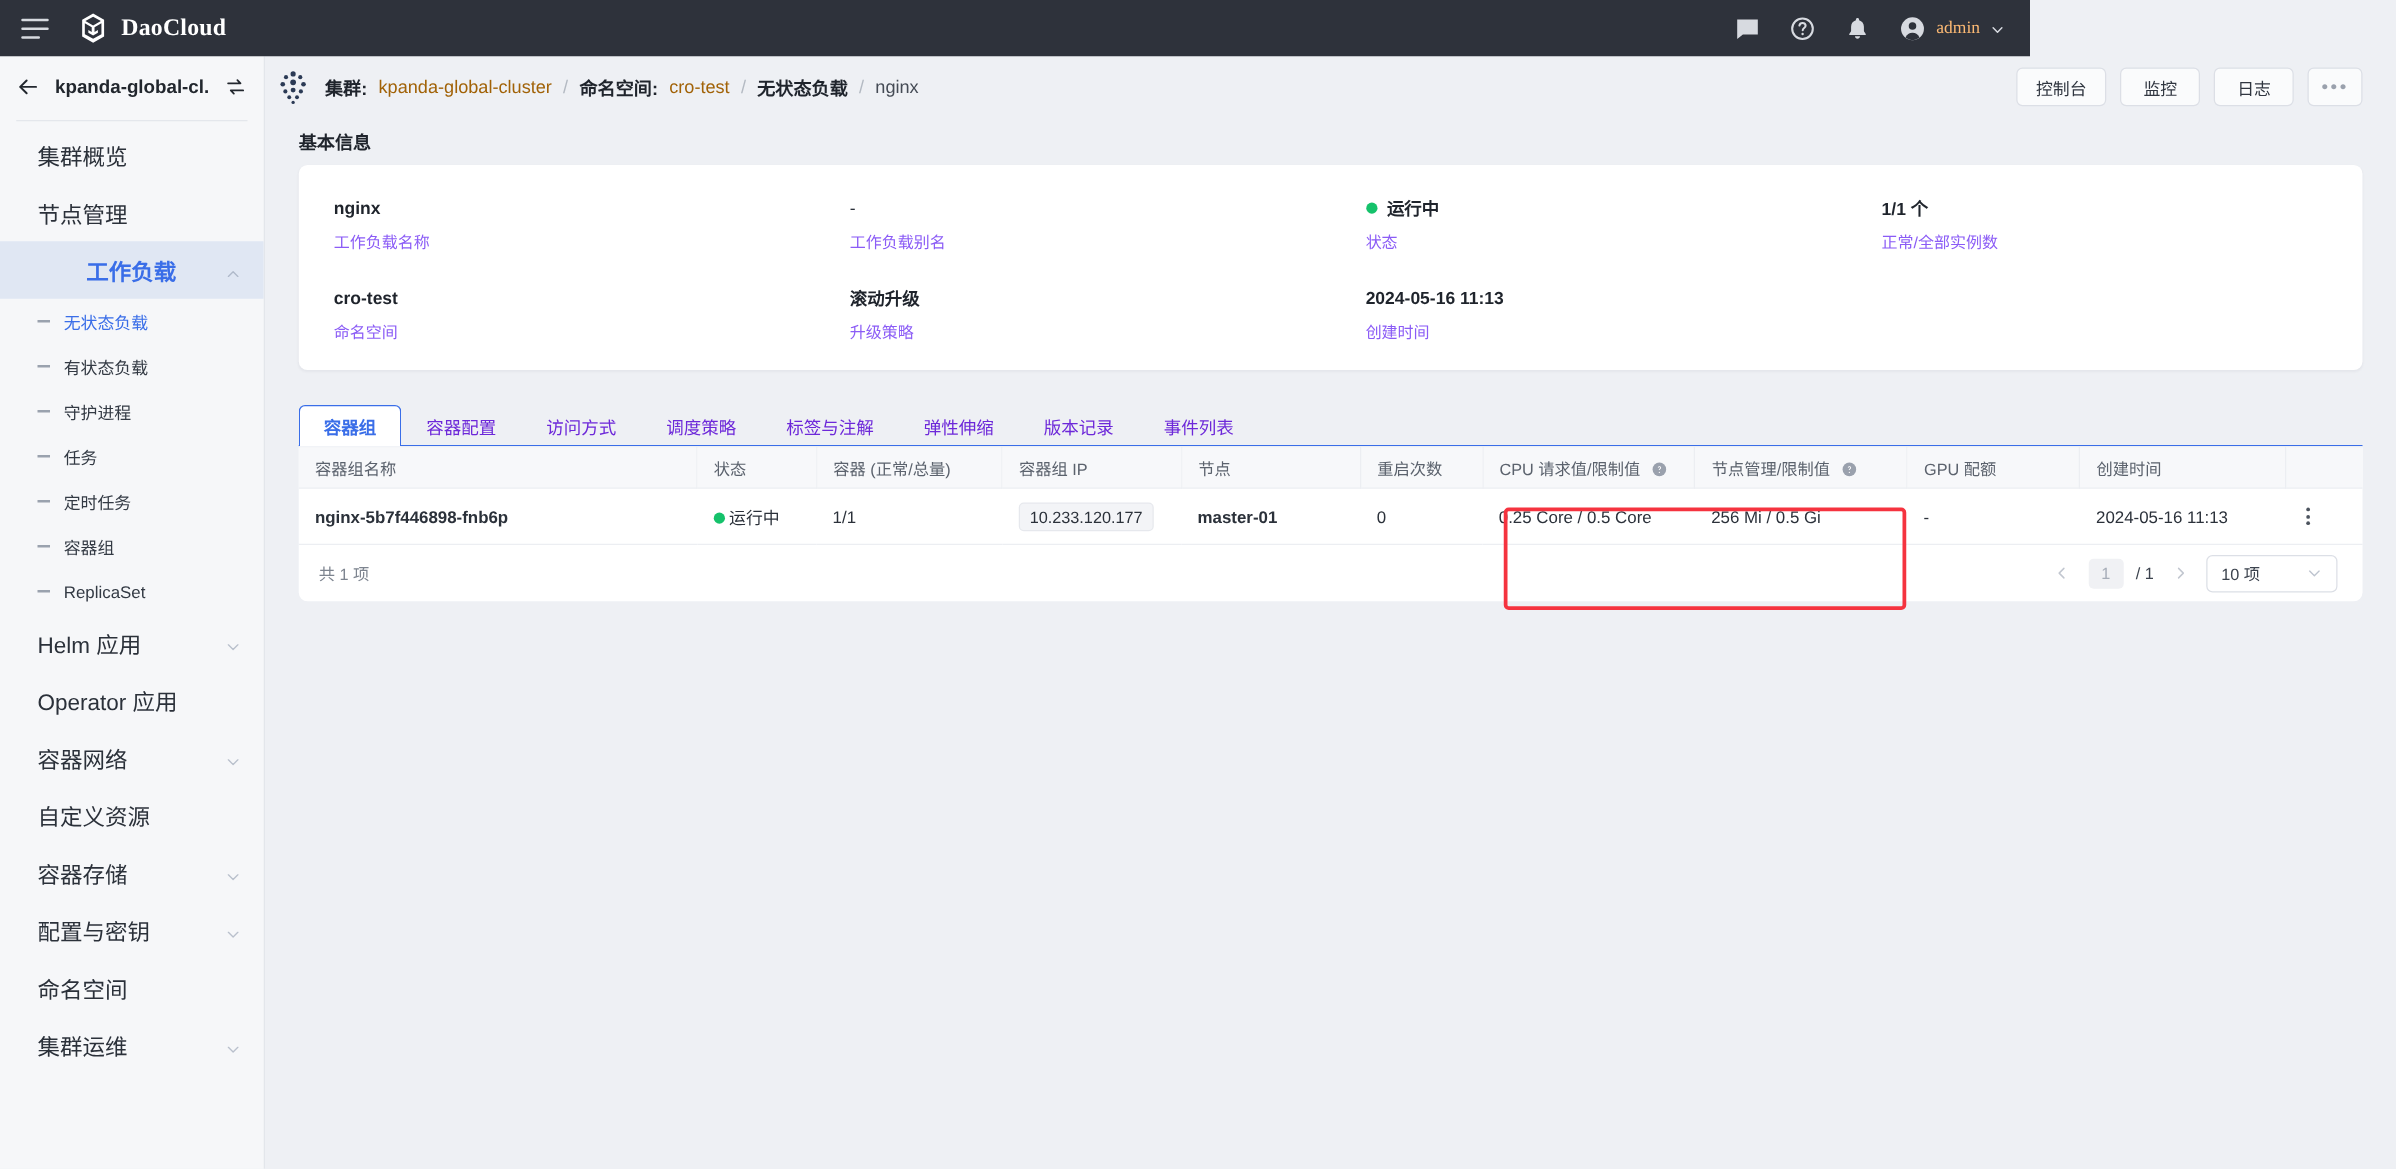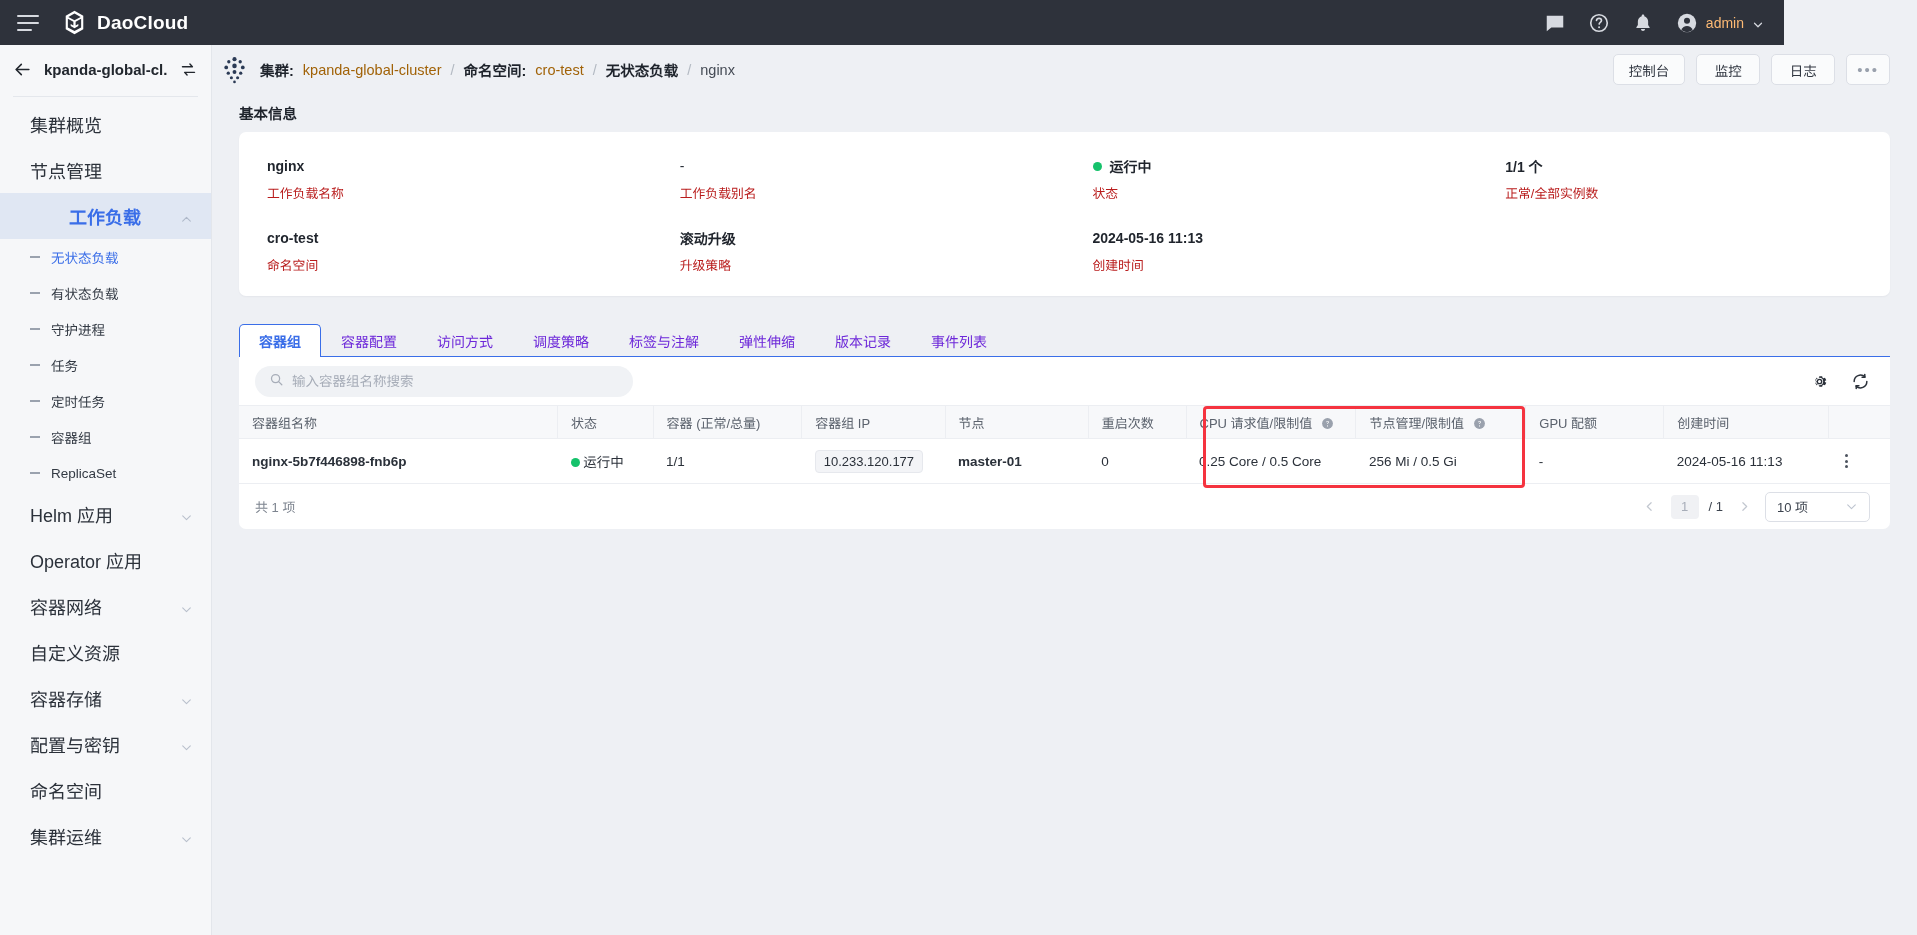--- a/index.html
+++ b/index.html
@@ -6,23 +6,24 @@
   * { box-sizing: border-box; margin: 0; padding: 0; }
   html, body {
     width: 1917px; height: 935px;
     font-family: "Liberation Sans", "DejaVu Sans", sans-serif;
     background: #eef0f4;
     overflow: hidden;
     -webkit-font-smoothing: antialiased;
   }
   
   .topbar {
-    position: absolute; top: 0; left: 0; width: 1784px; height: 45px;
+    position: absolute; top: 0; left: 0; width: 1624px; height: 45px;
     background: #2e323b; display: flex; align-items: center;
     z-index: 30;
+    font-family: Liberation Serif, serif;
   }
   .hamburger {
     width: 22px; height: 16px; margin-left: 17px; margin-right: 22px;
     display: flex; flex-direction: column; justify-content: space-between;
     cursor: pointer;
   }
   .hamburger i { display: block; height: 2px; background: #d7dae0; border-radius: 1px; }
   .hamburger i:nth-child(1) { width: 22px; }
   .hamburger i:nth-child(2) { width: 22px; }
   .hamburger i:nth-child(3) { width: 15px; }
@@ -103,21 +104,21 @@
     box-shadow: 0 1px 2px rgba(20,30,50,.045);
   }
   .info-grid { display: grid; grid-template-columns: repeat(4, 1fr); row-gap: 26px; }
   .info-cell { padding-left: 28px; }
   .info-val {
     font-size: 14px; color: #1f242c; font-weight: 600; height: 20px;
     display: flex; align-items: center; gap: 8px;
   }
   .info-val.plain { font-weight: 400; color: #2b313a; }
   .dot { width: 9px; height: 9px; border-radius: 50%; background: #15c26b; display: inline-block; }
-  .info-lbl { font-size: 12.8px; color: #b91c1c; margin-top: 7px; }
+  .info-lbl { font-size: 12.8px; color: #8b5cf6; margin-top: 7px; }
 
   
   .tabs-wrap { margin: 28px 27px 0 27px; position: relative; }
   .tabs { display: flex; align-items: flex-end; height: 33px; }
   .tab {
     height: 33px; padding: 0 19px; display: flex; align-items: center;
     font-size: 14px; color: #6d28d9; cursor: pointer;
     border: 1px solid transparent; border-bottom: none;
     border-radius: 5px 5px 0 0;
   }
@@ -451,47 +452,20 @@
       <div class="tab">访问方式</div>
       <div class="tab">调度策略</div>
       <div class="tab">标签与注解</div>
       <div class="tab">弹性伸缩</div>
       <div class="tab">版本记录</div>
       <div class="tab">事件列表</div>
     </div>
     <div class="tab-underline"></div>
 
     <div class="table-card">
-      <div class="table-toolbar">
-        <div class="searchbox">
-          <span>
-            <svg viewBox="0 0 24 24" width="15" height="15" fill="none" stroke="#a7adb8" stroke-width="2" stroke-linecap="round">
-              <circle cx="10.5" cy="10.5" r="6.5"></circle>
-                <path d="M15.4 15.4 20.5 20.5"></path>
-            </svg>
-          </span>
-          <input class="search-input" type="text" placeholder="输入容器组名称搜索" style="">
-        </div>
-        <div class="tool-icons">
-          <span class="tool-icon">
-            <svg viewBox="0 0 24 24" width="19" height="19" fill="#2b313a">
-              <path d="M12 8.4a3.6 3.6 0 1 0 0 7.2 3.6 3.6 0 0 0 0-7.2zm0 5.5a1.9 1.9 0 1 1 0-3.8 1.9 1.9 0 0 1 0 3.8z"></path>
-              <path d="m20.6 13.6-1.8-1v-1.2l1.8-1-1.7-3-2 .6-1-.6-.6-2h-3.5l-.6 2-1 .6-2-.6-1.7 3 1.8 1v1.2l-1.8 1 1.7 3 2-.6 1 .6.6 2h3.5l.6-2 1-.6 2 .6 1.7-3zM12 16.6a4.6 4.6 0 1 1 0-9.2 4.6 4.6 0 0 1 0 9.2z"></path>
-            </svg>
-          </span>
-          <span class="tool-icon">
-            <svg viewBox="0 0 24 24" width="19" height="19" fill="none" stroke="#2b313a" stroke-width="1.9" stroke-linecap="round" stroke-linejoin="round">
-              <path d="M20 12a8 8 0 0 1-13.7 5.6"></path>
-                <path d="M4 12a8 8 0 0 1 13.7-5.6"></path>
-              <path d="M17.4 3.1v3.4h-3.4"></path>
-                <path d="M6.6 20.9v-3.4h3.4"></path>
-            </svg>
-          </span>
-        </div>
-      </div>
 
       <table class="grid">
         <colgroup>
           <col style="width:300px">
             <col style="width:90px">
             <col style="width:140px">
           <col style="width:135px">
             <col style="width:135px">
             <col style="width:92px">
           <col style="width:160px">

